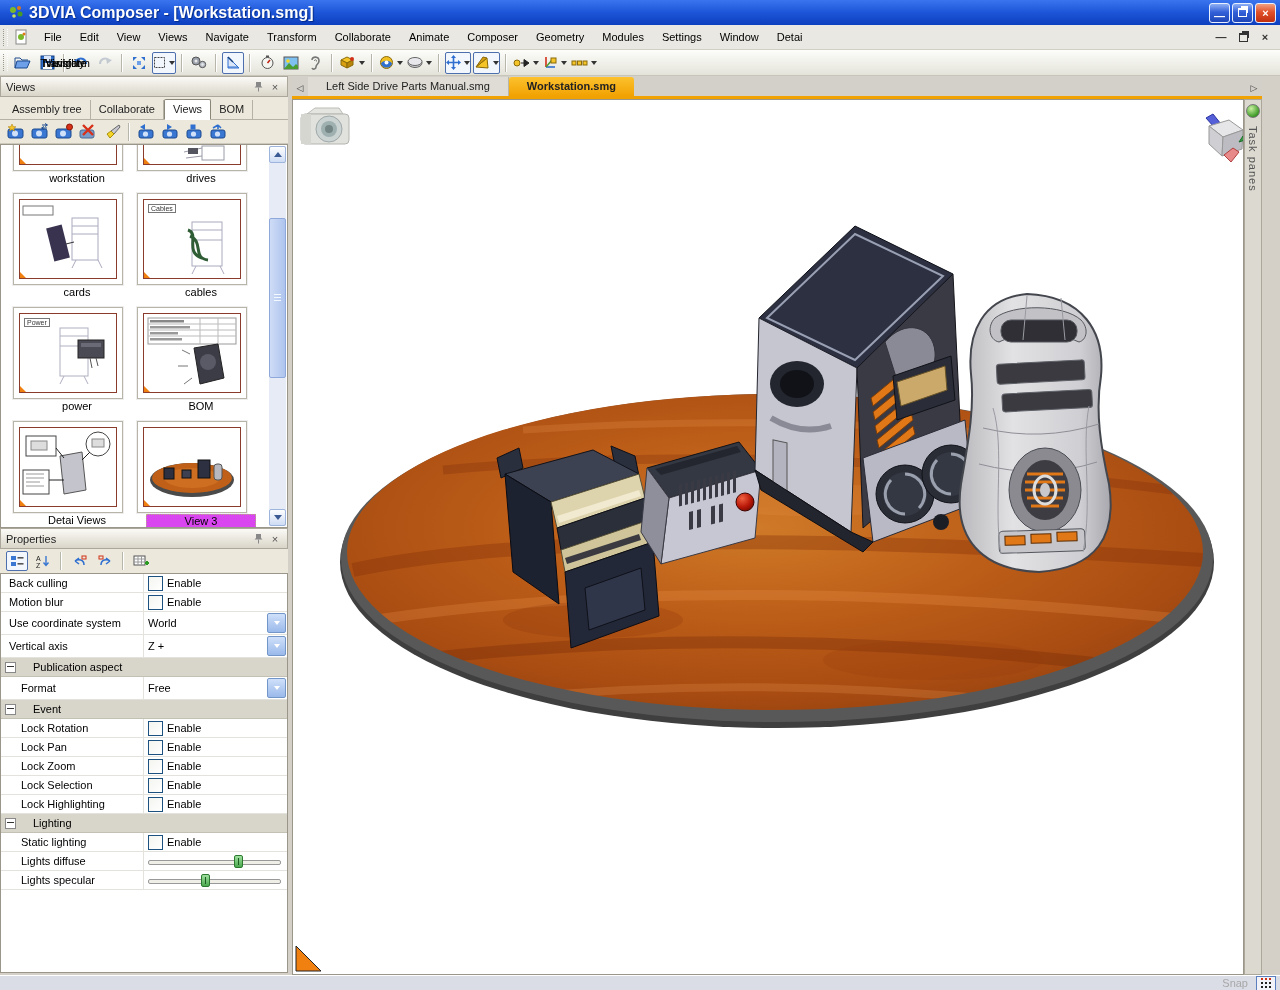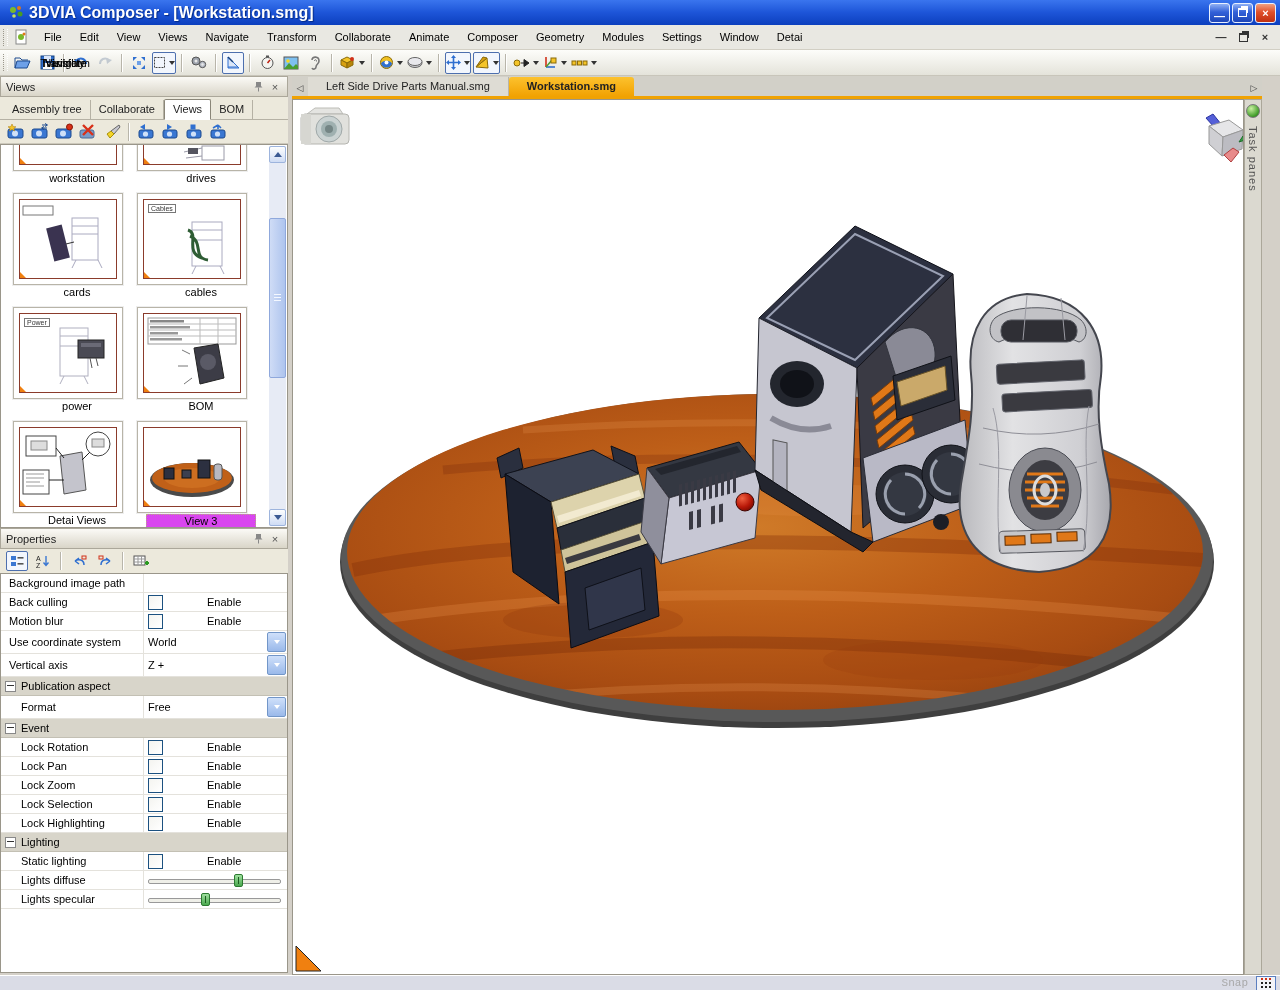--- a/index.html
+++ b/index.html
@@ -59,22 +59,22 @@
   .sthumb .ridges{position:absolute;left:4px;right:4px;top:50%;margin-top:-4px;height:8px;background:repeating-linear-gradient(180deg,#f4f8ff 0 1px,transparent 1px 3px);}
   
   #propspanel{position:absolute;left:0;top:452px;width:288px;height:447px;}
   #propsbar{position:absolute;left:0;top:21px;width:288px;height:24px;display:flex;align-items:center;padding-left:4px;background:#ece9dc;box-sizing:border-box;}
   #propsbar .vbico{margin:0 2px;display:flex;}
   #pgrid{position:absolute;left:0;top:45px;width:288px;height:400px;background:#fff;border:1px solid #9a968a;box-sizing:border-box;font-size:11px;}
   .prow{display:flex;align-items:center;border-bottom:1px solid #e4e2dc;position:relative;height:18px;}
   .prow.tall{height:22px;} .prow.xtall{height:26px;}
   .prow .lab{width:142px;padding-left:8px;position:relative;box-sizing:border-box;white-space:nowrap;overflow:hidden;}
   .prow.sub .lab{padding-left:20px;}
-  .prow .val{flex:1;display:flex;align-items:center;position:relative;height:100%;border-left:1px solid #e4e2dc;padding-left:4px;box-sizing:border-box;gap:40px;}
-  .pgroup{display:flex;align-items:center;background:#d8d5ca;border-bottom:1px solid #c3c0b4;height:18px;gap:5px;padding-left:4px;}
+  .prow .val{flex:1;display:flex;align-items:center;position:relative;height:100%;border-left:1px solid #e4e2dc;padding-left:4px;box-sizing:border-box;}
+  .pgroup{display:flex;align-items:center;background:#d8d5ca;border-bottom:1px solid #c3c0b4;height:18px;gap:17px;padding-left:4px;}
   .gbox{width:9px;height:9px;border:1px solid #888;background:#fff;position:relative;flex:0 0 auto;}
   .gbox:after{content:"";position:absolute;left:1px;right:1px;top:3px;height:1px;background:#333;}
   .chk{width:13px;height:13px;border:1px solid #1c5180;background:linear-gradient(135deg,#f4f4f0,#fff);margin-right:4px;flex:0 0 auto;}
   .ddbtn{position:absolute;right:1px;top:1px;bottom:1px;width:19px;background:linear-gradient(180deg,#cfe0fa,#9ab9ea);border:1px solid #7296c8;border-radius:2px;display:flex;align-items:center;justify-content:center;box-sizing:border-box;}
   .ddbtn .w{width:0;height:0;border-left:3px solid transparent;border-right:3px solid transparent;border-top:4px solid #fff;}
   .rainbow{flex:1;height:13px;margin-right:2px;background:linear-gradient(90deg,#e02000,#f8e000 18%,#10b818 38%,#0890e8 56%,#2818a0 72%,#c010c0 86%,#e04070);border:1px solid #888;}
   .swatch{width:13px;height:13px;background:#fff;border:1px solid #888;margin-right:2px;flex:0 0 auto;}
   .slider{position:relative;flex:1;height:15px;margin-right:6px;}
   .slider .track{position:absolute;left:0;right:0;top:6px;height:3px;background:#efefe8;border:1px solid #999;border-radius:2px;}
   .slider .knob{position:absolute;top:1px;width:9px;height:13px;background:linear-gradient(180deg,#9fe09f,#4aa84e);border:1px solid #2c7a30;border-radius:2px;box-sizing:border-box;}
@@ -84,21 +84,21 @@
   #docarea{position:absolute;left:292px;top:76px;width:970px;height:899px;}
   #tabstrip{position:absolute;left:0;top:0;width:970px;height:20px;background:#d2d0c8;border-bottom:3px solid #f0a202;display:flex;align-items:flex-end;box-sizing:content-box;}
   .navarr{width:16px;display:flex;align-items:center;justify-content:center;color:#444;font-size:9px;padding-bottom:3px;}
   .doctab{padding:3px 18px 4px;color:#222;background:#dedcd4;border-right:1px solid #b8b5aa;white-space:nowrap;}
   .doctab.active{background:linear-gradient(180deg,#fcc22e,#f2a202);font-weight:bold;border-radius:3px 3px 0 0;border-right:none;}
   #canvas{position:absolute;left:0;top:23px;width:952px;height:876px;background:#fff;border:1px solid #9a968a;box-sizing:border-box;overflow:hidden;}
   #taskstrip{position:absolute;right:0;top:23px;width:18px;height:876px;background:#dbd9d0;border:1px solid #aba79a;box-sizing:border-box;display:flex;flex-direction:column;align-items:center;padding-top:4px;}
   #taskstrip .ball{width:12px;height:12px;border-radius:50%;background:radial-gradient(circle at 35% 30%,#c8f0a0,#3f9c28 70%,#205c10);border:1px solid #777;margin-bottom:8px;flex:0 0 auto;}
   #taskstrip .vtext{writing-mode:vertical-rl;color:#555;font-size:11px;letter-spacing:1px;}
   
-  #statusbar{position:absolute;left:0;top:975px;width:1280px;height:15px;background:#dadce6;border-top:1px solid #fff;display:flex;align-items:center;justify-content:flex-end;box-sizing:border-box;padding-right:4px;gap:8px;font-family:Liberation Mono, monospace;}
+  #statusbar{position:absolute;left:0;top:975px;width:1280px;height:15px;background:#dadce6;border-top:1px solid #fff;display:flex;align-items:center;justify-content:flex-end;box-sizing:border-box;padding-right:4px;gap:8px;}
   #statusbar .snap{color:#a8a8a8;}
   #snapbtn{width:18px;height:13px;border:1px solid #5c7fc0;background:#f2f3f8;display:flex;align-items:center;justify-content:center;}
   svg{display:block;}
 </style>
 </head>
 <body>
 
 <div id="app">
 
   <div id="titlebar">
@@ -557,24 +557,20 @@
         <span class="vbico tbtn">
             <svg width="16" height="14" viewBox="0 0 16 14">
               <rect x="1" y="2" width="11" height="9" fill="#fff" stroke="#555"></rect>
               <path d="M1 5 h11 M1 8 h11 M5 2 v9 M8.5 2 v9" stroke="#999"></path>
               <path d="M12 9 h4 M14 7 v4" stroke="#2a9a20" stroke-width="2"></path>
             </svg>
           </span>
       </div>
 
       <div id="pgrid">
-        <div class="prow">
-            <div class="lab">Background image path</div>
-            <div class="val"></div>
-          </div>
         <div class="prow">
             <div class="lab">Back culling</div>
             <div class="val">
               <span class="chk"></span>
               <span>Enable</span>
             </div>
           </div>
         <div class="prow">
             <div class="lab">Motion blur</div>
             <div class="val">

